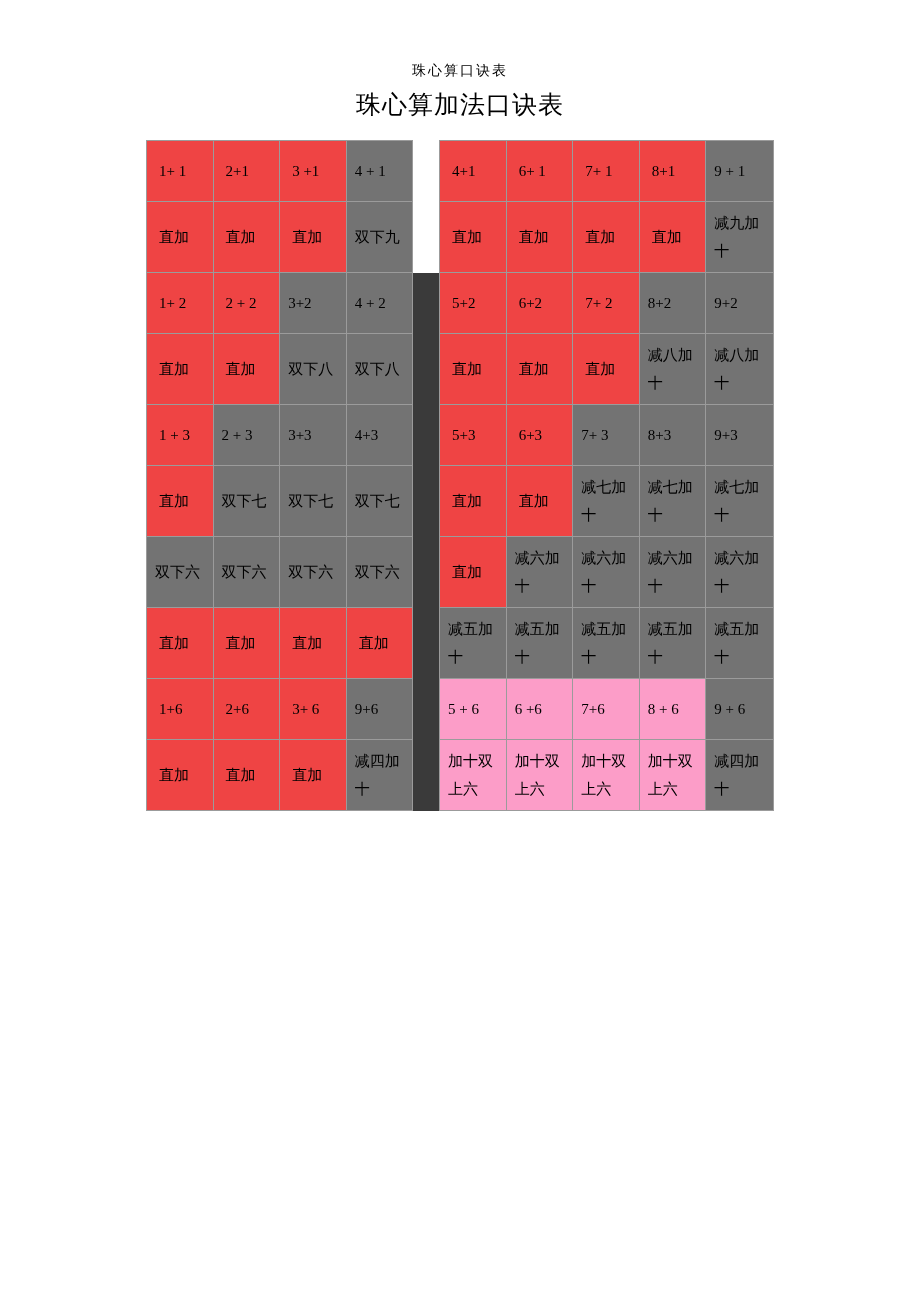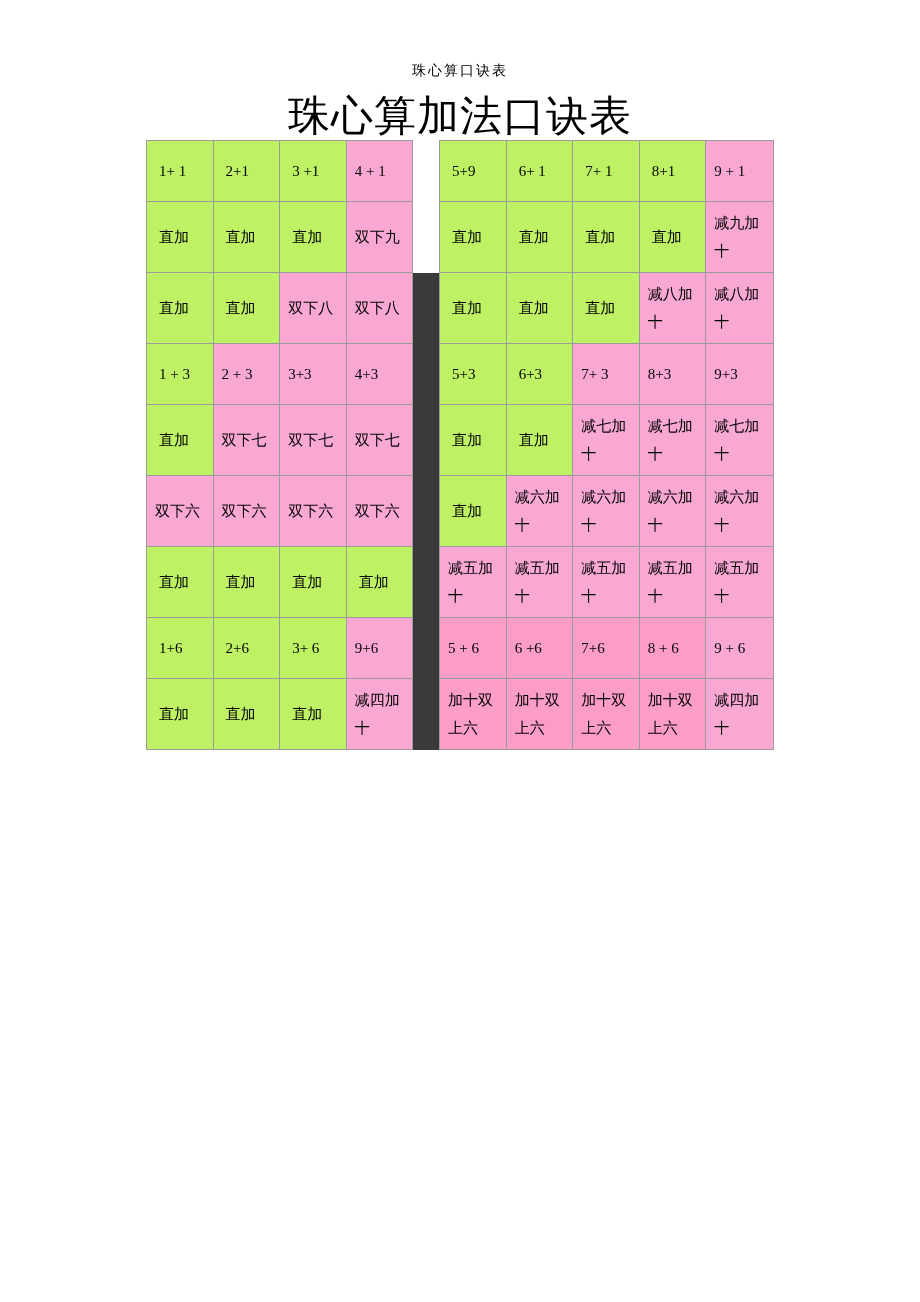--- a/index.html
+++ b/index.html
@@ -15,21 +15,21 @@
   .hdr-small{
     position:absolute;top:62px;left:0;width:920px;
     text-align:center;
     font-size:14px;
     letter-spacing:2px;
     font-family:"Liberation Serif","DejaVu Serif",serif;
   }
   .hdr-title{
     position:absolute;top:88px;left:0;width:920px;
     text-align:center;
-    font-size:42px;
+    font-size:25px;
     letter-spacing:1px;
     font-family:"Liberation Serif","DejaVu Serif",serif;
   }
 
   .grid{
     position:absolute;
     left:146px;top:140px;
     width:628px;
   }
   table.tbl{
@@ -49,23 +49,23 @@
     font-size:15px;
     line-height:1.9;
     font-family:"Liberation Serif","DejaVu Serif",serif;
   }
   td.expr{height:52px;}
   td.form{height:62px;}
   td.gapcell{border:none;padding:0;}
   td.gapcell.dark{background:#3a3a3a;}
   td.gapcell.light{background:#ffffff;}
 
-  .green{background:#bef264;padding-left:12px;}
+  .green{background:#ef4444;padding-left:12px;}
   .pink{background:#fc9dc8;margin-left:24px;}
-  .white{background:#f9a8d4;}
+  .white{background:#737373;}
 </style>
 </head>
 <body>
 
 <div class="page">
 
   <div class="hdr-small">珠心算口诀表</div>
   <div class="hdr-title">珠心算加法口诀表</div>
 
   <div class="grid">
@@ -82,37 +82,49 @@
           <col class="c">
           <col class="last">
       </colgroup>
       <tbody id="tbody">
           <tr>
             <td class="expr green">1+ 1</td>
             <td class="expr green">2+1</td>
             <td class="expr green">3 +1</td>
             <td class="expr white">4 + 1</td>
             <td class="gapcell light"></td>
-            <td class="expr green">5+9</td>
+            <td class="expr green">4+1</td>
             <td class="expr green">6+ 1</td>
             <td class="expr green">7+ 1</td>
             <td class="expr green">8+1</td>
             <td class="expr white">9 + 1</td>
           </tr>
           <tr>
             <td class="form green">直加</td>
             <td class="form green">直加</td>
             <td class="form green">直加</td>
             <td class="form white">双下九</td>
             <td class="gapcell light"></td>
             <td class="form green">直加</td>
             <td class="form green">直加</td>
             <td class="form green">直加</td>
             <td class="form green">直加</td>
             <td class="form white">减九加十</td>
+          </tr>
+          <tr>
+            <td class="expr green">1+ 2</td>
+            <td class="expr green">2 + 2</td>
+            <td class="expr white">3+2</td>
+            <td class="expr white">4 + 2</td>
+            <td class="gapcell dark"></td>
+            <td class="expr green">5+2</td>
+            <td class="expr green">6+2</td>
+            <td class="expr green">7+ 2</td>
+            <td class="expr white">8+2</td>
+            <td class="expr white">9+2</td>
           </tr>
           <tr>
             <td class="form green">直加</td>
             <td class="form green">直加</td>
             <td class="form white">双下八</td>
             <td class="form white">双下八</td>
             <td class="gapcell dark"></td>
             <td class="form green">直加</td>
             <td class="form green">直加</td>
             <td class="form green">直加</td>

